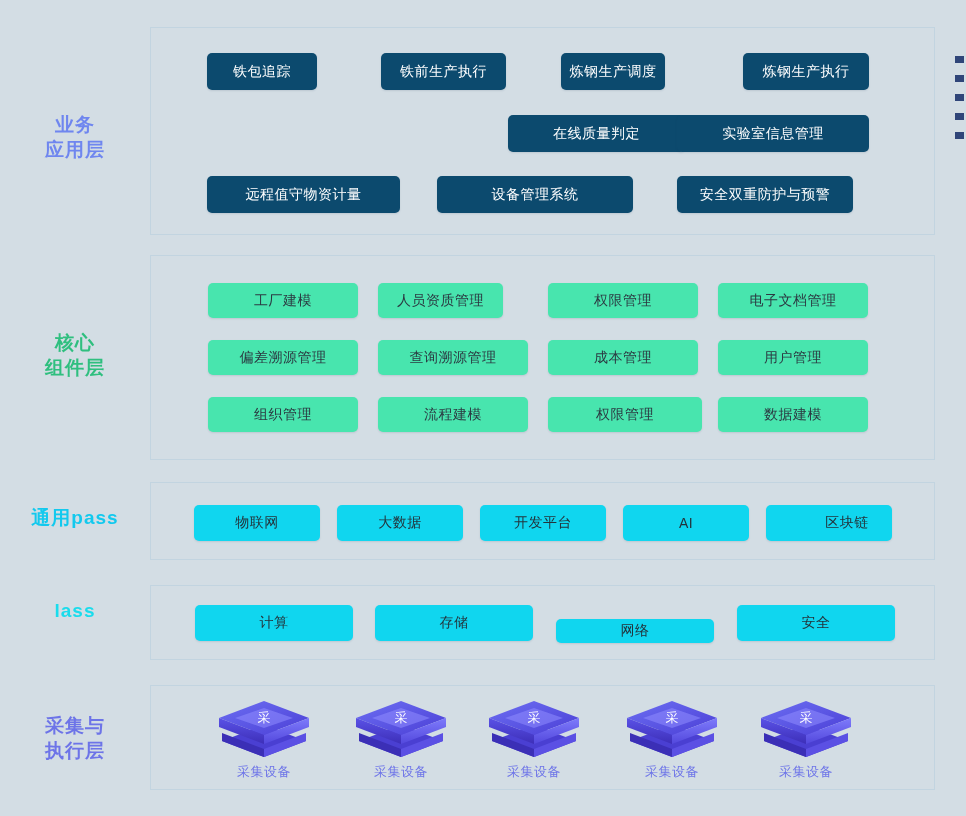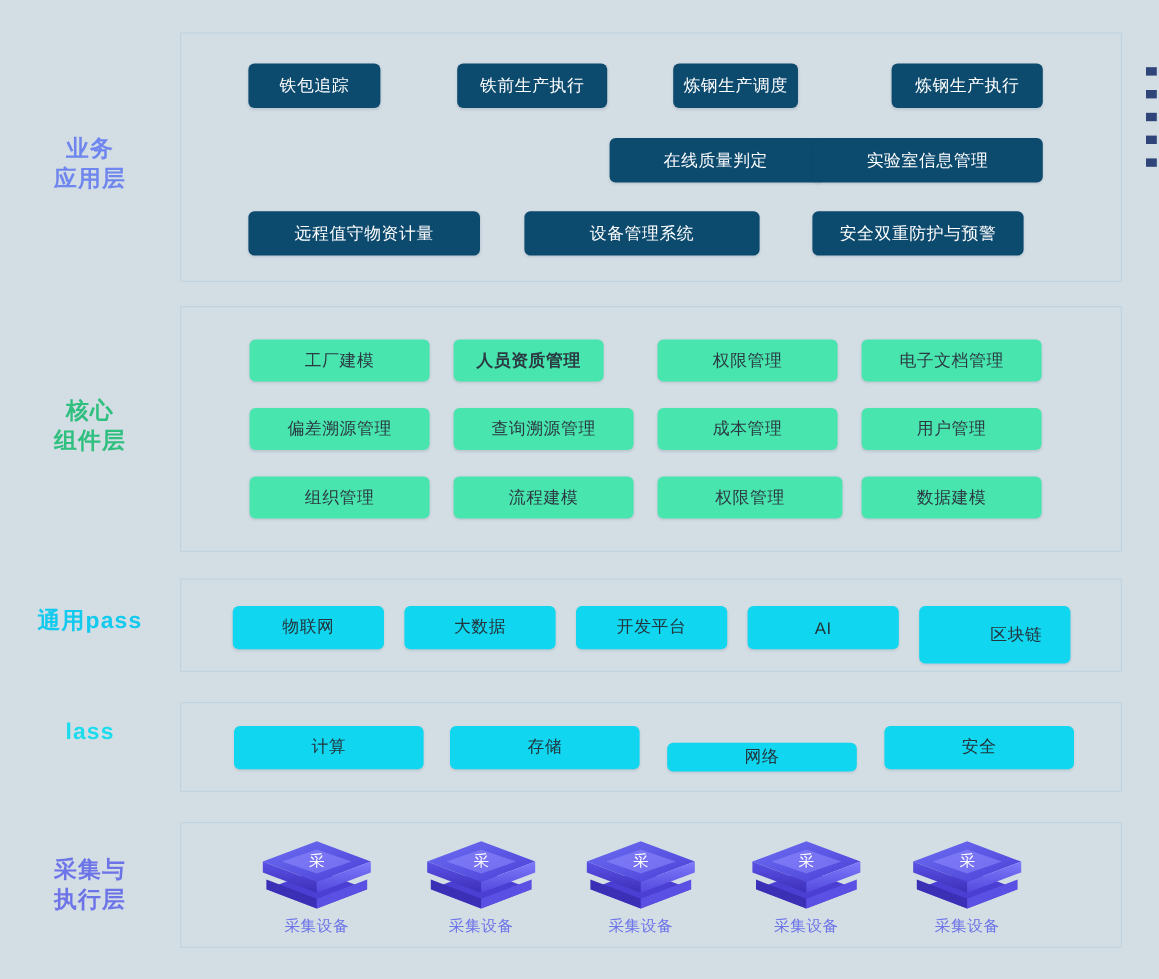--- a/index.html
+++ b/index.html
@@ -108,42 +108,42 @@
 
   <div class="chip blue" style="left:207px; top:176px; width:193px; height:37px;">远程值守物资计量</div>
   <div class="chip blue" style="left:437px; top:176px; width:196px; height:37px;">设备管理系统</div>
   <div class="chip blue" style="left:677px; top:176px; width:176px; height:37px;">安全双重防护与预警</div>
 
   <div class="layer-label" style="top:330px; color:#2fbf7f;">核心
 组件层</div>
   <div class="layer-box" style="left:150px; top:255px; width:785px; height:205px;"></div>
 
   <div class="chip green" style="left:208px; top:283px; width:150px; height:35px;">工厂建模</div>
-  <div class="chip green" style="left:378px; top:283px; width:125px; height:35px;font-weight:bold;">人员资质管理</div>
+  <div class="chip green" style="left:378px; top:283px; width:125px; height:35px;">人员资质管理</div>
   <div class="chip green" style="left:548px; top:283px; width:150px; height:35px;">权限管理</div>
   <div class="chip green" style="left:718px; top:283px; width:150px; height:35px;">电子文档管理</div>
 
   <div class="chip green" style="left:208px; top:340px; width:150px; height:35px;">偏差溯源管理</div>
   <div class="chip green" style="left:378px; top:340px; width:150px; height:35px;">查询溯源管理</div>
   <div class="chip green" style="left:548px; top:340px; width:150px; height:35px;">成本管理</div>
   <div class="chip green" style="left:718px; top:340px; width:150px; height:35px;">用户管理</div>
 
   <div class="chip green" style="left:208px; top:397px; width:150px; height:35px;">组织管理</div>
   <div class="chip green" style="left:378px; top:397px; width:150px; height:35px;">流程建模</div>
   <div class="chip green" style="left:548px; top:397px; width:154px; height:35px;">权限管理</div>
   <div class="chip green" style="left:718px; top:397px; width:150px; height:35px;">数据建模</div>
 
   <div class="layer-label" style="top:505px; color:#12c9ee;">通用pass</div>
   <div class="layer-box" style="left:150px; top:482px; width:785px; height:78px;"></div>
 
   <div class="chip cyan" style="left:194px; top:505px; width:126px; height:36px;">物联网</div>
   <div class="chip cyan" style="left:337px; top:505px; width:126px; height:36px;">大数据</div>
   <div class="chip cyan" style="left:480px; top:505px; width:126px; height:36px;">开发平台</div>
   <div class="chip cyan" style="left:623px; top:505px; width:126px; height:36px;">AI</div>
-  <div class="chip cyan" style="left:766px; top:505px; width:126px; height:48px;padding-left:36px;">区块链</div>
+  <div class="chip cyan" style="left:766px; top:505px; width:126px; height:36px;padding-left:36px;">区块链</div>
 
   <div class="layer-label" style="top:598px; color:#1adcec;">lass</div>
   <div class="layer-box" style="left:150px; top:585px; width:785px; height:75px;"></div>
 
   <div class="chip cyan" style="left:195px; top:605px; width:158px; height:36px;">计算</div>
   <div class="chip cyan" style="left:375px; top:605px; width:158px; height:36px;">存储</div>
   <div class="chip cyan" style="left:556px; top:619px; width:158px; height:24px;">网络</div>
   <div class="chip cyan" style="left:737px; top:605px; width:158px; height:36px;">安全</div>
 
   <div class="layer-label" style="top:713px; color:#6d74e8;">采集与

